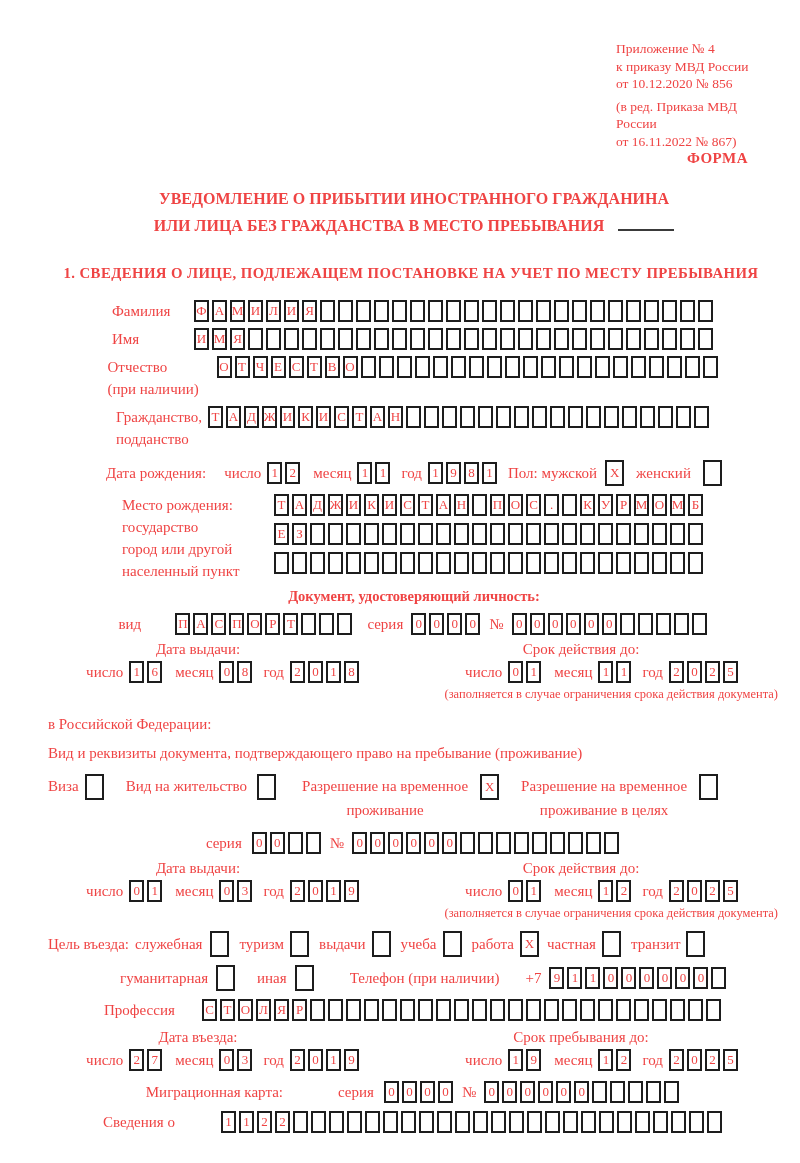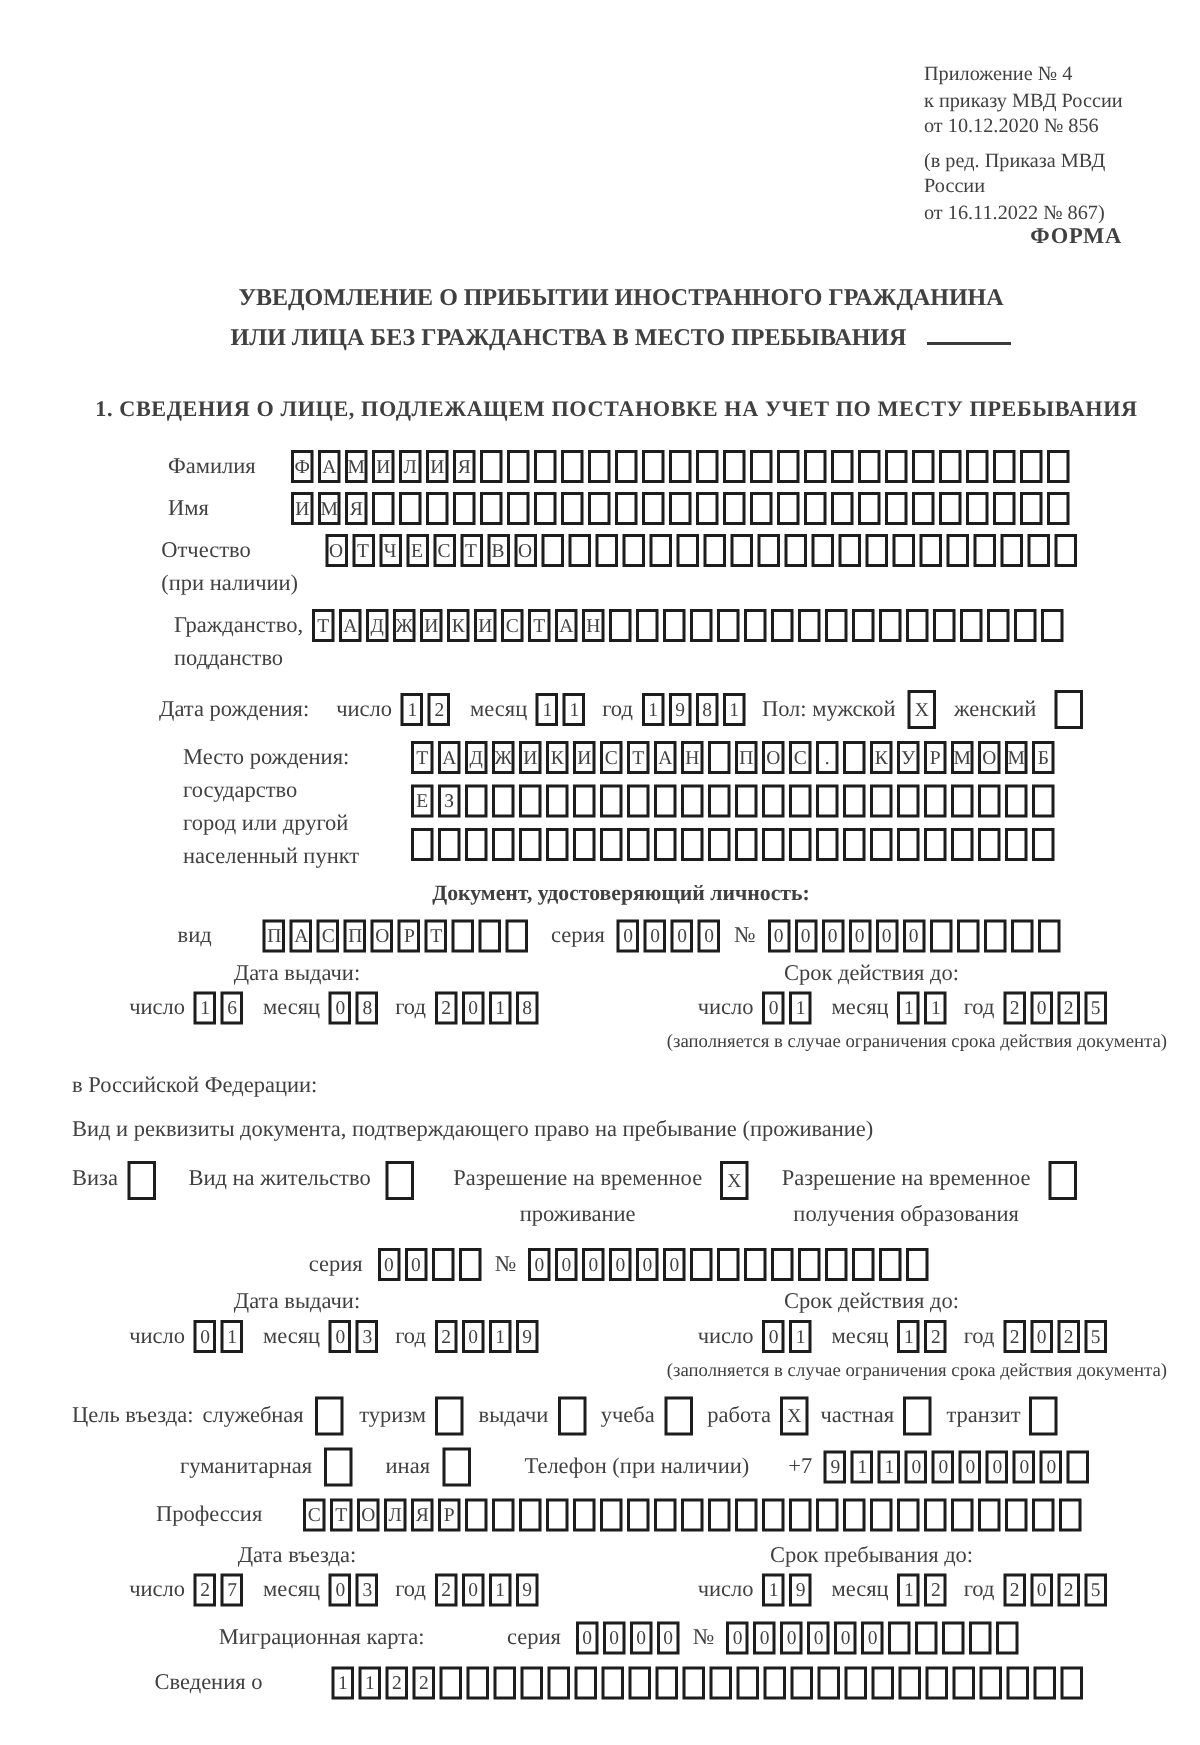--- a/index.html
+++ b/index.html
@@ -1,19 +1,19 @@
 <!DOCTYPE html>
 <html><head>
 <meta charset="utf-8">
 <style>
   * { margin:0; padding:0; box-sizing:border-box; }
   html,body { background:#ffffff; }
   .page {
     width:800px; height:1163px; margin:0 auto; background:#fff;
-    font-family:"Liberation Serif", serif; color:#404040;
+    font-family:"Liberation Serif", serif; color:#ef4444;
     padding:40px 20px 0 48px; position:relative; overflow:hidden;
   }
   .hdr { margin-left:568px; font-size:13.5px; line-height:17.5px; }
   .hdr-gap { height:5px; }
   .forma { text-align:right; padding-right:32px; font-weight:bold; font-size:15px;
            letter-spacing:0.5px; }
   .title { text-align:center; font-weight:bold; font-size:16px; line-height:27px; margin-top:18px; }
   .uline { display:inline-block; width:56px; border-bottom:2.5px solid #3a3a3a;
            margin-left:14px; vertical-align:baseline; }
   .sec { font-weight:bold; font-size:14.8px; margin-top:26px; margin-bottom:18px;
@@ -448,21 +448,21 @@
     <span class="box big g6"></span>
     <span class="g22">Вид на жительство</span>
     <span class="box big g10"></span>
     <span class="cstack g26">
       <span>Разрешение на временное</span>
       <span>проживание</span>
     </span>
     <span class="box big g12">X</span>
     <span class="cstack g22">
       <span>Разрешение на временное</span>
-      <span>получения образования</span>
+      <span>проживание в целях</span>
     </span>
     <span class="box big g12"></span>
   </div>
 
   <div class="frow">
     <span>серия</span>
     <span class="grid g10">
         <span class="box">0</span>
         <span class="box">0</span>
         <span class="box"></span>

